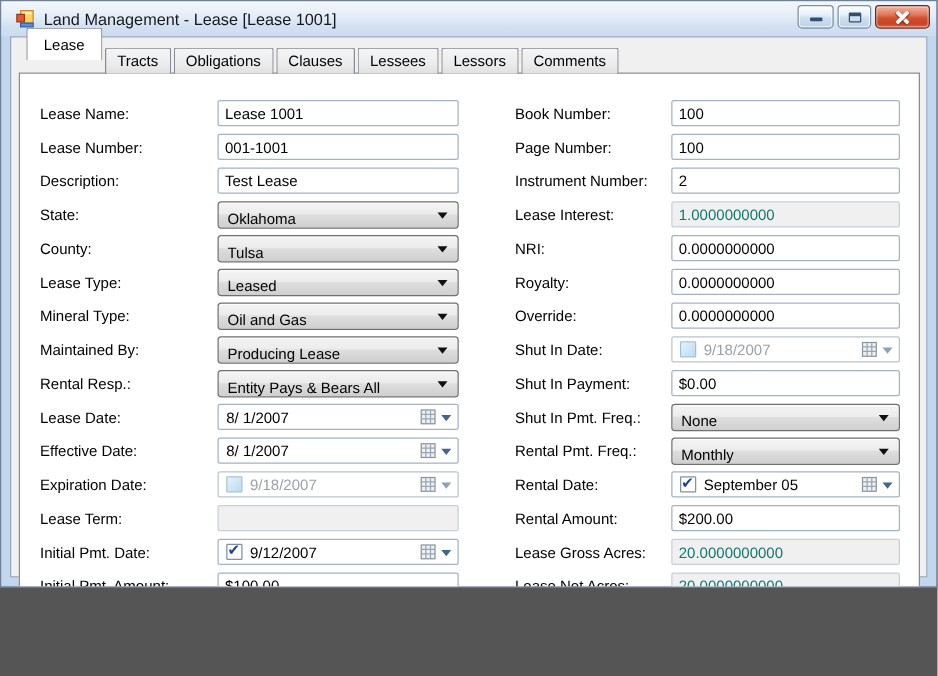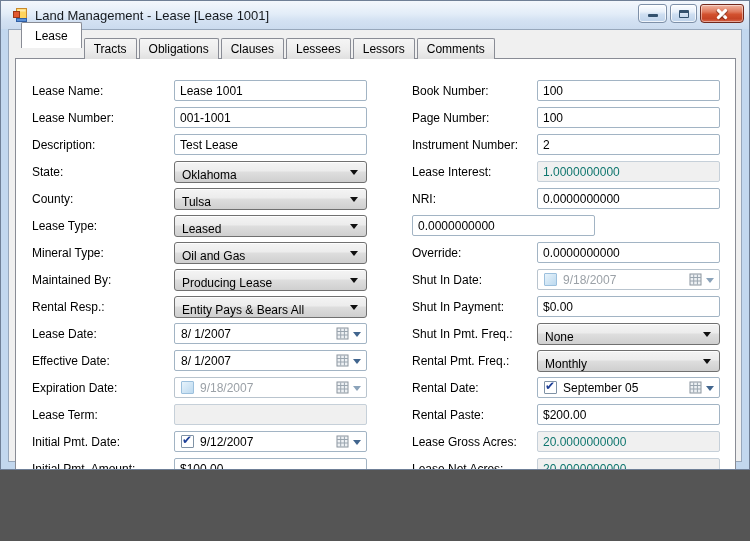--- a/index.html
+++ b/index.html
@@ -357,20 +357,21 @@
   </div>
 
   <div class="row">
     <span class="flabel">NRI:</span>
     <span class="fcontrol">
               <input type="text" class="textbox" value="0.0000000000" style="">
             </span>
   </div>
 
   <div class="row">
+    <span class="flabel">Royalty:</span>
     <span class="fcontrol">
               <input type="text" class="textbox" value="0.0000000000" style="">
             </span>
   </div>
 
   <div class="row">
     <span class="flabel">Override:</span>
     <span class="fcontrol">
               <input type="text" class="textbox" value="0.0000000000" style="">
             </span>
@@ -431,21 +432,21 @@
                     <rect x="1" y="1" width="11" height="11" fill="#eef1f4" stroke="#8a949e"></rect>
                     <path d="M1 4.5h11M1 8h11M4.7 1.5v10M8.4 1.5v10" stroke="#9aa5af" fill="none"></path>
                   </svg>
                   <span class="darrow"></span>
                 </span>
               </div>
             </span>
   </div>
 
   <div class="row">
-    <span class="flabel">Rental Paste:</span>
+    <span class="flabel">Rental Amount:</span>
     <span class="fcontrol">
               <input type="text" class="textbox" value="$200.00" style="">
             </span>
   </div>
 
   <div class="row">
     <span class="flabel">Lease Gross Acres:</span>
     <span class="fcontrol">
               <input type="text" class="textbox disabled" value="20.0000000000" style="">
             </span>

